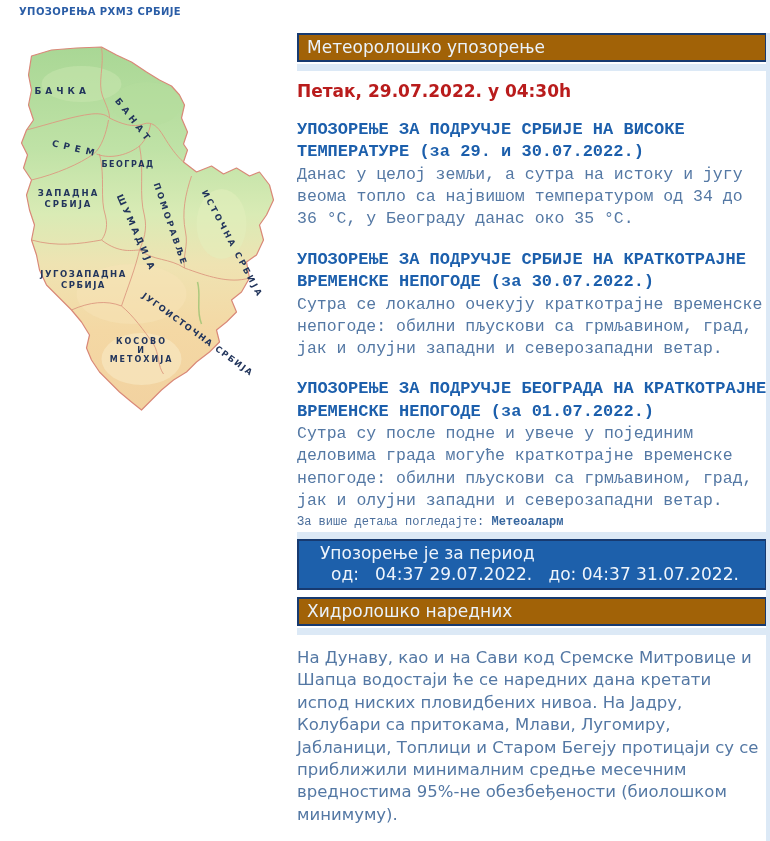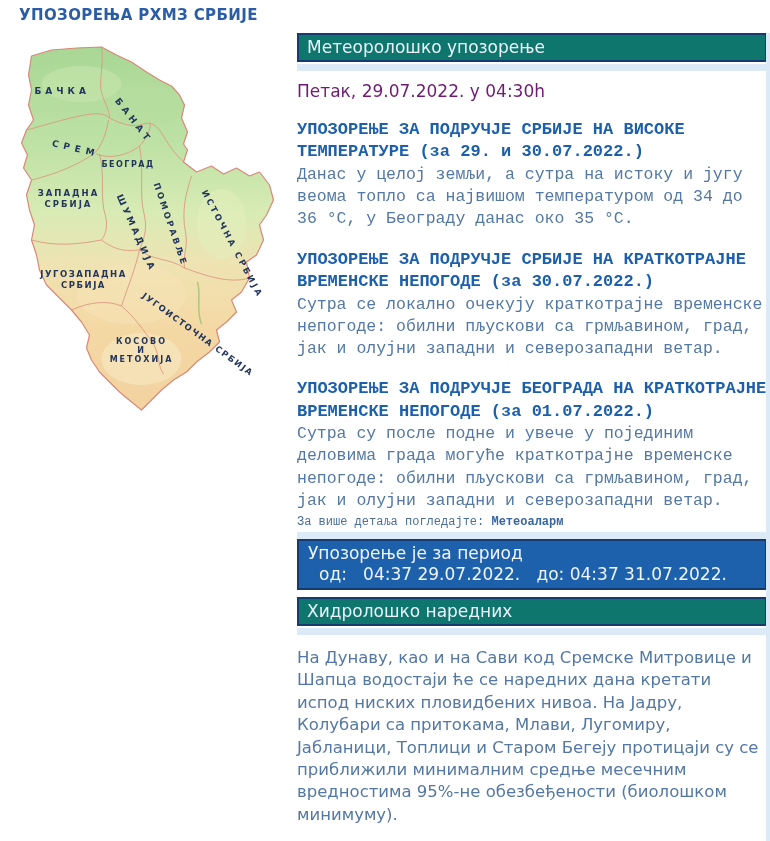--- a/index.html
+++ b/index.html
@@ -3,40 +3,40 @@
 <meta charset="utf-8">
 <style>
   html,body{margin:0;padding:0;}
   body{
     width:770px;height:841px;overflow:hidden;position:relative;
     background:#ffffff;
     font-family:"DejaVu Sans","Liberation Sans",sans-serif;
   }
   .page-title{
     position:absolute;left:19px;top:6px;
-    font-size:15px;font-weight:bold;color:#2A5DA6;letter-spacing:.4px;
+    font-size:10px;font-weight:bold;color:#2A5DA6;letter-spacing:.4px;
   }
   .map-wrap{position:absolute;left:8px;top:44px;width:272px;height:378px;}
   .right-panel{position:absolute;left:297px;top:33px;width:470px;}
   .edge-band{position:absolute;left:766px;top:33px;width:4px;height:808px;background:#DCE9F6;}
 
   .banner{
-    background:#0f766e;border:2px solid #173A70;color:#EAF2FB;
+    background:#a16207;border:2px solid #173A70;color:#EAF2FB;
     font-size:17px;padding:2px 8px 3px 8px;
   }
   .strip{height:7px;background:#DCE9F6;margin-top:2px;}
-  .date-line{margin-top:10px;font-size:17px;font-weight:normal;color:#701a75;}
+  .date-line{margin-top:10px;font-size:17px;font-weight:bold;color:#b91c1c;}
   .warning{margin-top:18px;font-family:Liberation Mono, monospace;}
   .warning-title{font-size:17px;font-weight:bold;color:#1C5FAC;line-height:1.32;}
   .warning-body{font-size:16.5px;color:#5478A4;line-height:1.35;}
   .details-line{margin-top:3px;font-size:12px;color:#4C6F9C;}
   .details-link{font-weight:bold;color:#38679F;text-decoration:none;cursor:pointer;}
   .period-banner{
     margin-top:0;background:#1D60AB;border:2px solid #173A70;color:#EFF5FC;
-    font-size:17px;line-height:1.22;padding:2px 0 3px 0;
+    font-size:17px;line-height:1.22;padding:2px 0 3px 12px;
   }
   .period-banner .period-title{padding-left:9px;}
   .period-banner .period-range{padding-left:2px;white-space:pre;margin-left:18px;}
   .gap7{height:7px;}
   .strip2{height:7px;background:#DCE9F6;margin-top:3px;}
   .hydro-body{margin-top:12px;font-size:16.5px;color:#5478A4;line-height:1.36;}
 
   svg text{fill:#22355C;font-weight:bold;font-family:"DejaVu Sans","Liberation Sans",sans-serif;}
 </style>
 </head>

